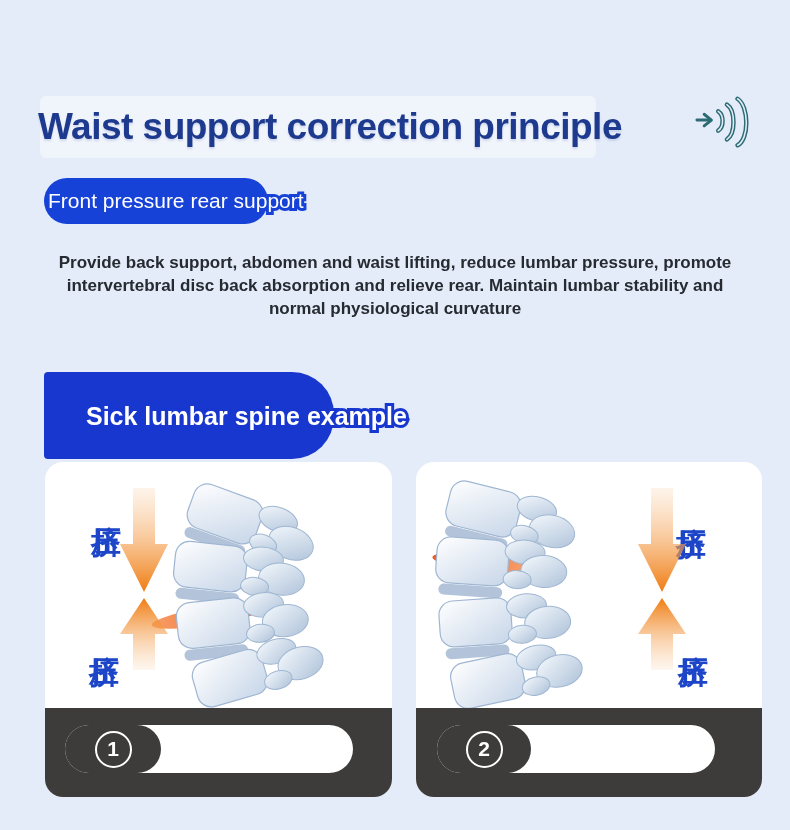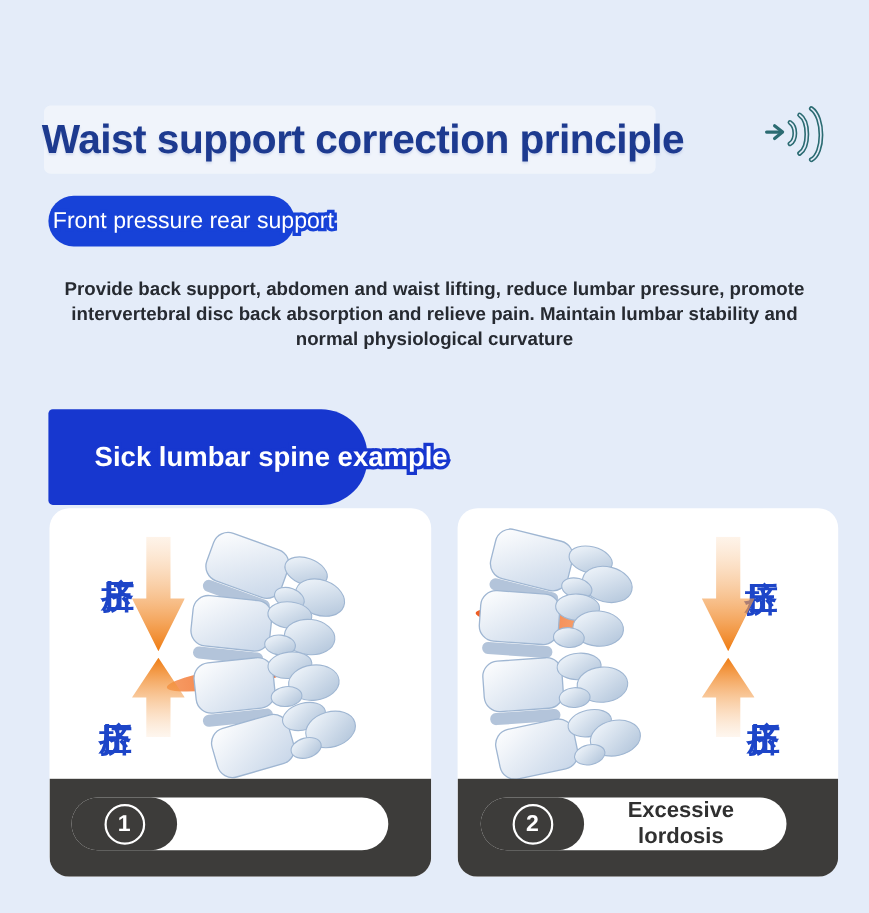--- a/index.html
+++ b/index.html
@@ -152,21 +152,21 @@
       </g>
     </svg>
   </div>
 
   <div class="badge">
     <span class="badge-bg"></span>
     <span class="badge-text stroke-under">Front pressure rear support</span>
     <span class="badge-text fill-over">Front pressure rear support</span>
   </div>
 
-  <p class="desc">Provide back support, abdomen and waist lifting, reduce lumbar pressure, promote intervertebral disc back absorption and relieve pain. Maintain lumbar stability and normal physiological curvature</p>
+  <p class="desc">Provide back support, abdomen and waist lifting, reduce lumbar pressure, promote intervertebral disc back absorption and relieve rear. Maintain lumbar stability and normal physiological curvature</p>
 
   <div class="section-label">
     <span class="section-bg"></span>
     <span class="section-text stroke-under">Sick lumbar spine example</span>
     <span class="section-text fill-over">Sick lumbar spine example</span>
   </div>
 
   <div class="panel panel-left">
     <svg class="spine-svg" viewBox="0 0 235 270" width="235" height="270">
       <g>
@@ -260,18 +260,17 @@
     <svg class="arrow arrow-up" viewBox="0 0 48 72" width="48" height="72">
       <polygon points="24,0 48,36 35,36 35,72 13,72 13,36 0,36" fill="url(#gup)"></polygon>
     </svg>
     <div class="cjk cjk-bottom">挤压</div>
 
     <div class="caption-bar">
       <div class="caption-pill">
         <div class="num-seg">
           <div class="num-circle">2</div>
         </div>
-        <div class="caption">Excessive lordosis</div>
       </div>
     </div>
   </div>
 
 </div>
 
 </body></html>

